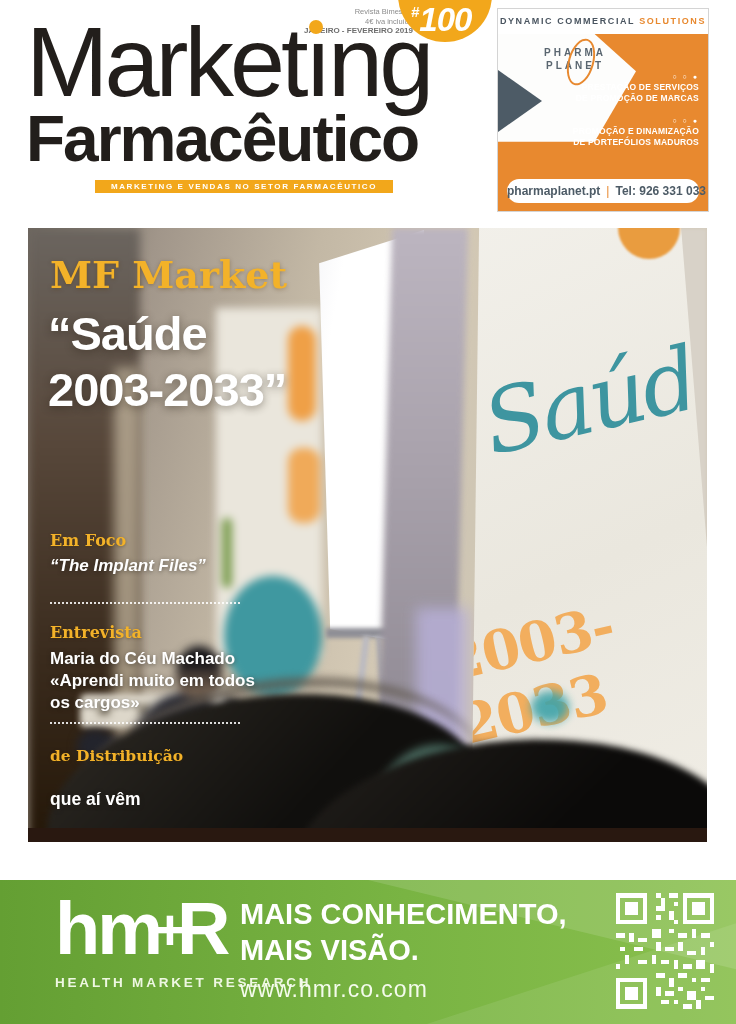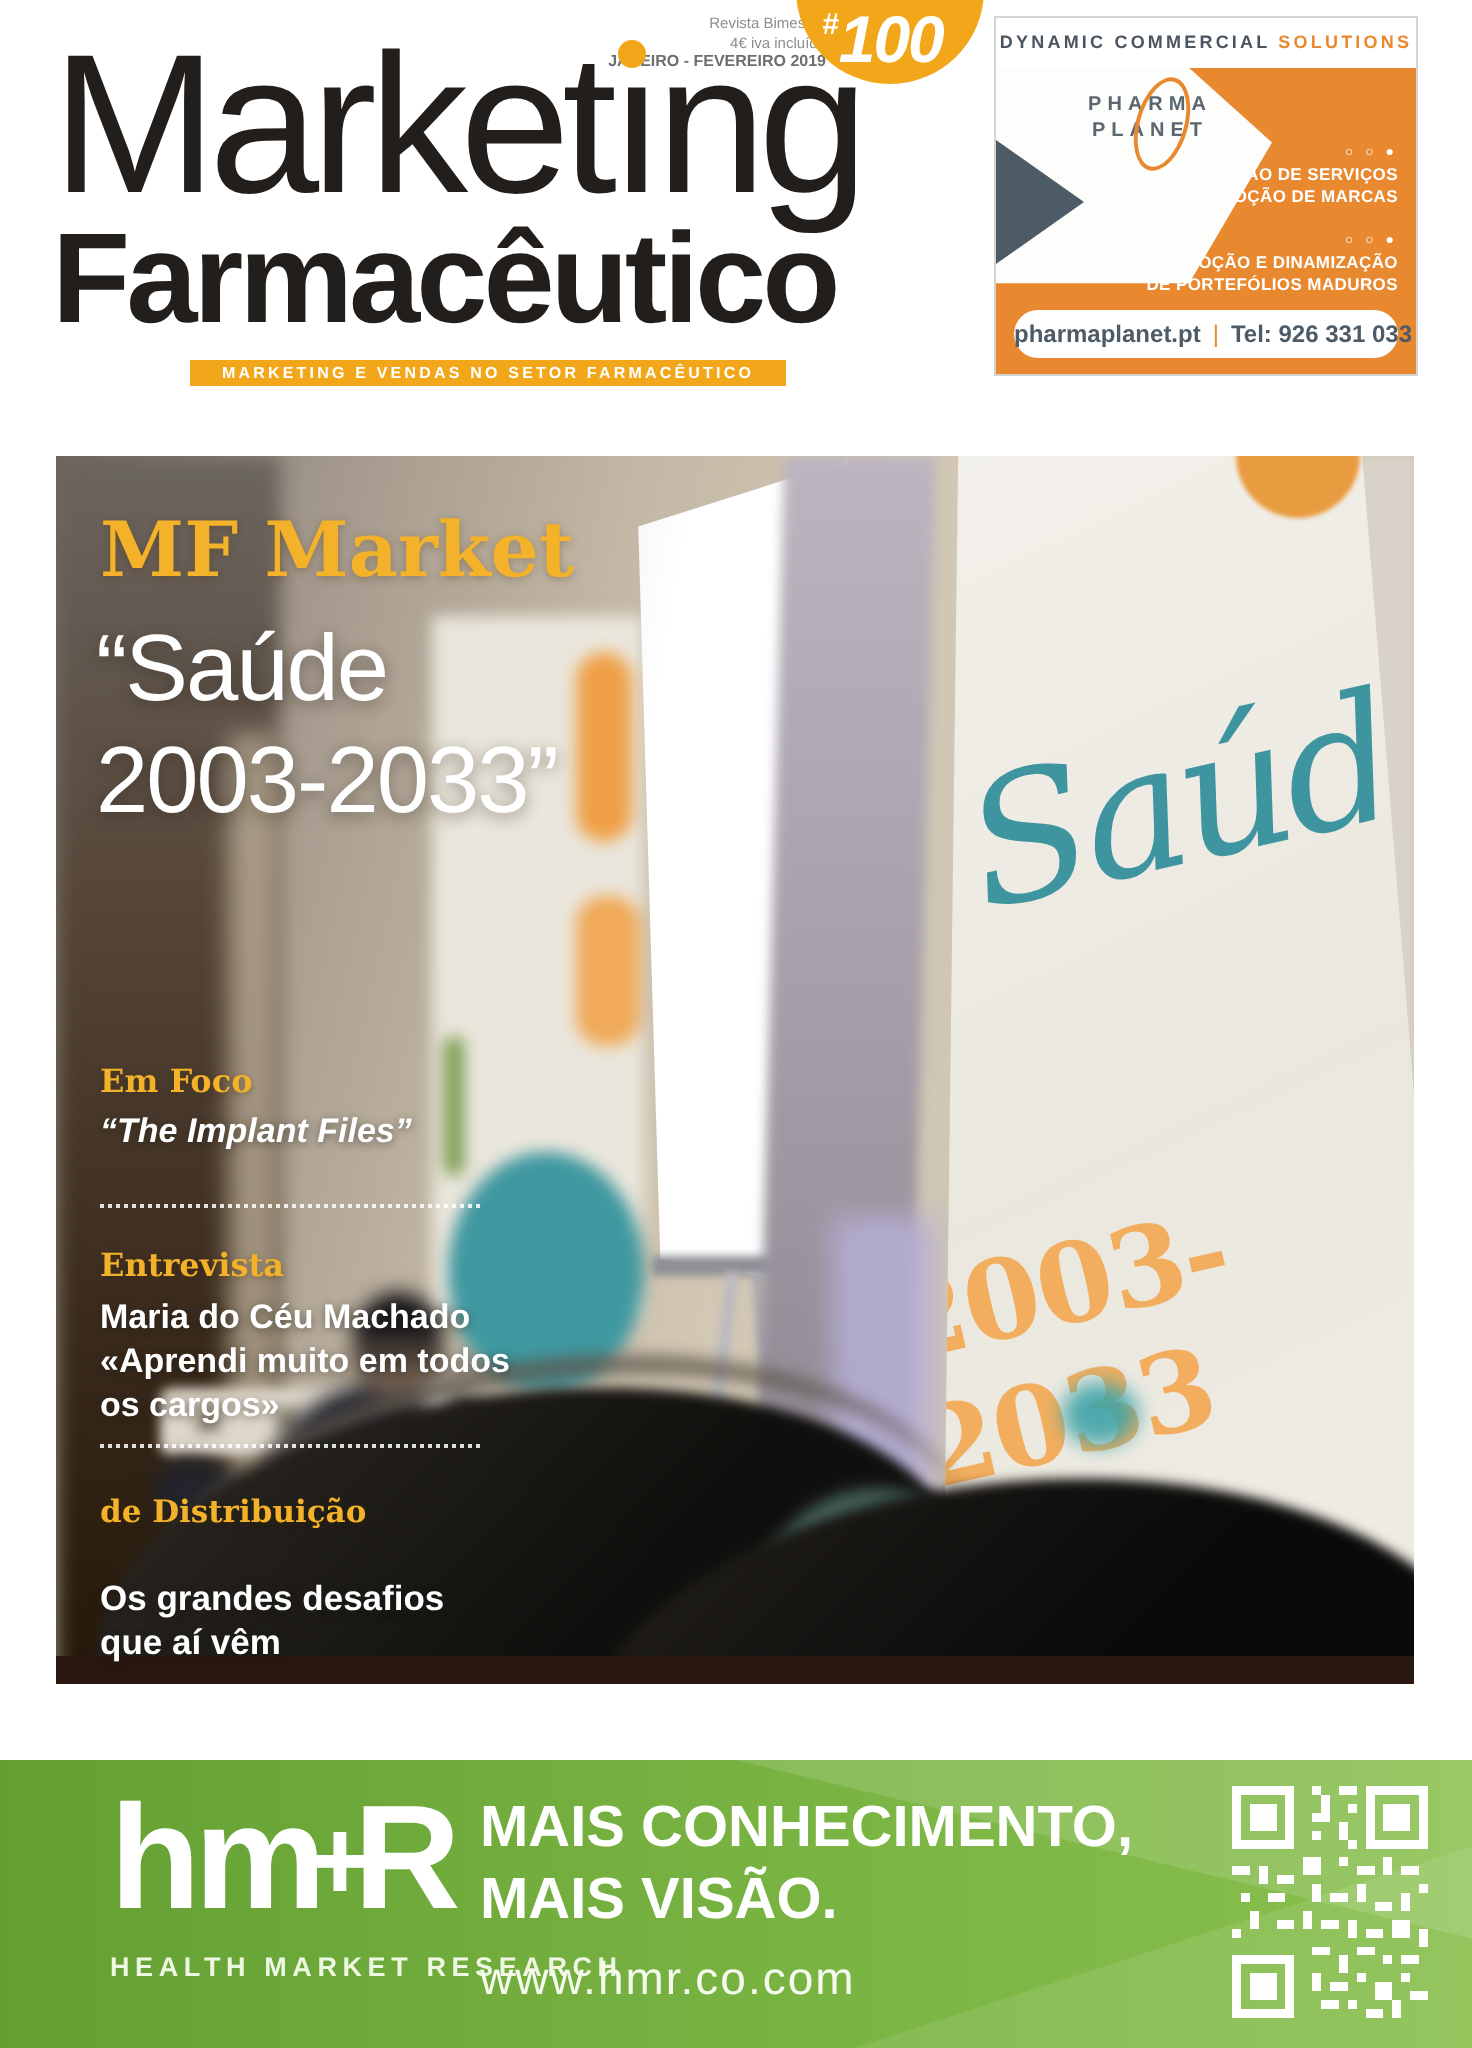--- a/index.html
+++ b/index.html
@@ -20,21 +20,21 @@
   .iwrap{position:relative;}
   .idot{position:absolute;left:50%;transform:translateX(-50%);top:14px;width:14px;height:14px;
         border-radius:50%;background:#F2A71B;}
   .mast-sub{position:absolute;left:26px;top:105px;color:#221e1b;font-size:64px;font-weight:bold;
         letter-spacing:-2px;line-height:68px;}
   .tagline{position:absolute;left:95px;top:180px;width:298px;height:13px;background:#F2A71B;
         color:#fff;font-size:8px;font-weight:bold;letter-spacing:1.6px;text-align:center;
         line-height:13px;}
 
   
-  .ad{position:absolute;left:497px;top:8px;width:212px;height:180px;border:1px solid #d4d4d4;
+  .ad{position:absolute;left:497px;top:8px;width:212px;height:204px;border:1px solid #d4d4d4;
       background:#0369a1;box-sizing:border-box;}
   .ad-head{position:absolute;left:0;top:0;right:0;height:25px;background:#fff;
       border-bottom:1px solid #d4d4d4;text-align:center;line-height:25px;font-size:9px;
       font-weight:bold;letter-spacing:1.6px;white-space:nowrap;}
   .ad-head .l{color:#4a5560;} .ad-head .r{color:#E8892F;}
   .ad-body{position:absolute;left:0;top:25px;right:0;bottom:0;background:#E8892F;overflow:hidden;}
   .ad-arrow{position:absolute;left:0;top:0;width:138px;height:138px;background:#fdfdfc;
       clip-path:polygon(0 0,70% 0,100% 27%,70% 78%,0 78%);}
   .ad-tri{position:absolute;left:0;top:36px;width:44px;height:62px;background:#4d5b66;
       clip-path:polygon(0 0,100% 50%,0 100%);}
@@ -112,21 +112,21 @@
       background:transparent;border-top:10px solid #5d554b;transform:rotate(-8deg);filter:blur(4px);opacity:.8;}
   .chair-right{position:absolute;left:262px;top:512px;width:460px;height:250px;border-radius:50%;
       background:linear-gradient(140deg,#23201c 0%,#0b0a09 50%);transform:rotate(-4deg);filter:blur(3px);}
   .chair-teal{position:absolute;left:346px;top:516px;width:126px;height:140px;border-radius:50%;
       background:linear-gradient(135deg,#4c6b60 10%,#263f39 60%);transform:rotate(8deg);filter:blur(4px);}
   .photo-bottom{position:absolute;left:0;bottom:0;width:100%;height:14px;background:#291810;}
 
   
   .kicker{position:absolute;left:22px;top:24px;font-family:"DejaVu Serif",serif;font-weight:bold;
       font-size:38px;color:#F3B229;text-shadow:0 1px 4px rgba(80,50,0,.35);}
-  .headline{position:absolute;left:20px;top:78px;color:#fff;font-weight:normal;font-size:47px;
+  .headline{position:absolute;left:20px;top:78px;color:#fff;font-weight:bold;font-size:47px;
       line-height:56px;letter-spacing:-1px;text-shadow:0 2px 8px rgba(40,30,20,.45);}
   .sec-label{position:absolute;font-family:"DejaVu Serif",serif;font-weight:bold;font-size:16px;
       color:#F3B229;text-shadow:0 1px 3px rgba(60,40,0,.4);}
   .sec-title{position:absolute;color:#fff;font-weight:bold;font-size:17px;line-height:22px;
       text-shadow:0 1px 4px rgba(30,25,20,.5);}
   .italic{font-style:italic;}
   .dotline{position:absolute;left:22px;width:190px;border-top:2px dotted rgba(255,255,255,.85);}
 
   
   .footer{position:absolute;left:0;top:880px;width:736px;height:144px;
@@ -250,21 +250,20 @@
       <div>«Aprendi muito em todos</div>
       <div>os cargos»</div>
     </div>
 
     <div class="dotline" style="top:494px;"></div>
 
     <div class="sec-label" style="left:22px;top:518px;font-size:15.5px;line-height:20px;">
       <div>de Distribuição</div>
     </div>
     <div class="sec-title" style="left:22px;top:560px;font-size:17.5px;">
-      <div>Os grandes desafios</div>
       <div>que aí vêm</div>
     </div>
   </div>
 
   <div class="footer">
     <div class="foot-diag1"></div>
     <div class="foot-diag2"></div>
 
     <div class="hmr">
       <div class="hmr-word"><span>hm</span><span class="hmr-plus">+</span><span>R</span></div>

